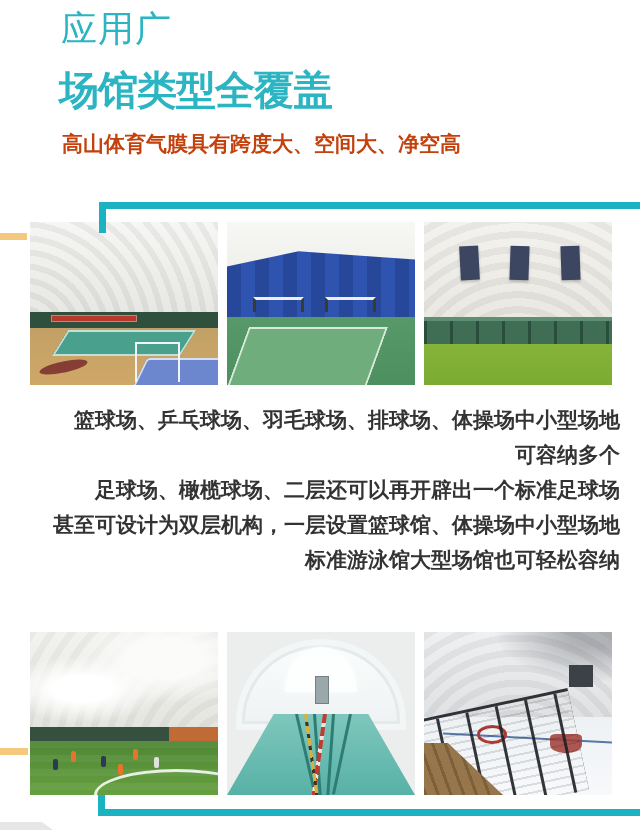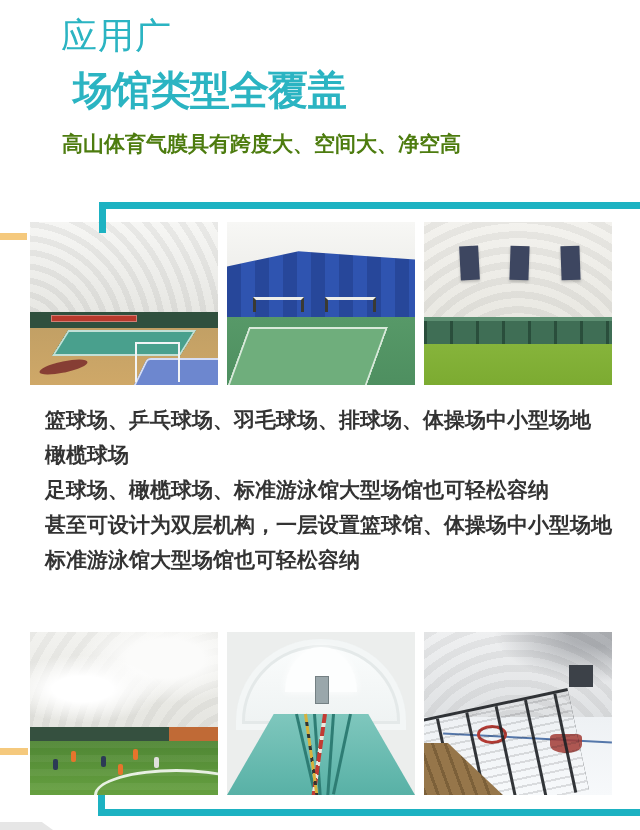--- a/index.html
+++ b/index.html
@@ -1,25 +1,25 @@
 <!DOCTYPE html>
 <html><head>
 <meta charset="utf-8">
 <style>
   html,body{margin:0;padding:0;background:#fff;}
   .page{position:relative;width:640px;height:830px;background:#ffffff;overflow:hidden;
         font-family:"Liberation Sans","DejaVu Sans",sans-serif;color:#333;}
 
   
-  .subtitle{position:absolute;left:61px;top:12px;font-size:36px;font-weight:500;
+  .subtitle{position:absolute;left:61px;top:5px;font-size:36px;font-weight:500;
             color:#2bb4c2;letter-spacing:1px;white-space:nowrap;}
   .title{position:absolute;left:59px;top:63px;font-size:40px;font-weight:900;
-         color:#2bb4c2;letter-spacing:-1px;white-space:nowrap;margin-left:14px;}
+         color:#2bb4c2;letter-spacing:-1px;white-space:nowrap;}
   .intro{position:absolute;left:62px;top:129px;font-size:21px;line-height:29px;
-         font-weight:600;color:#4d7c0f;}
+         font-weight:600;color:#c2410c;}
 
   
   .teal-bar{position:absolute;background:#1db2c2;z-index:5;}
   .bracket-top-h{left:99px;top:202px;width:541px;height:7px;}
   .bracket-top-v{left:99px;top:202px;width:7px;height:31px;}
   .bracket-bot-h{left:98px;top:809px;width:542px;height:7px;}
   .bracket-bot-v{left:98px;top:795px;width:7px;height:21px;}
   .yellow-dash{position:absolute;background:#f5c97d;z-index:5;}
   .dash-1{left:0;top:233px;width:27px;height:7px;}
   .dash-2{left:0;top:748px;width:28px;height:7px;}
@@ -117,21 +117,21 @@
   .p6-fence{left:-5%;bottom:-8%;width:88%;height:62%;transform:rotate(-12deg);opacity:.9;
     border-top:3px solid #1d2024;background:
     repeating-linear-gradient(90deg,#1d2024 0 3px,rgba(0,0,0,0) 3px 30px),
     repeating-linear-gradient(0deg,rgba(25,25,28,.14) 0 2px,rgba(0,0,0,0) 2px 8px);}
   .p6-walkway{left:0;bottom:0;width:42%;height:32%;clip-path:polygon(0 0,30% 0,100% 100%,0 100%);
     background:repeating-linear-gradient(70deg,#7c6039 0 3px,#96764a 3px 12px);}
 
   
   .body-text{position:absolute;left:45px;top:402px;width:575px;font-size:21px;line-height:35px;
     font-weight:600;color:#333;}
-  .body-text div{white-space:nowrap;}
+  .body-text div{white-space:nowrap;text-align:right;}
 </style>
 </head>
 <body>
 
 <div class="page">
 
   <div class="subtitle">应用广</div>
   <div class="title">场馆类型全覆盖</div>
   <div class="intro">
     <div>高山体育气膜具有跨度大、空间大、净空高</div>
@@ -168,22 +168,22 @@
       <div class="p3-banner p3-banner-a"></div>
       <div class="p3-banner p3-banner-b"></div>
       <div class="p3-banner p3-banner-c"></div>
       <div class="p3-deck"></div>
       <div class="p3-turf"></div>
     </div>
   </div>
 
   <div class="body-text">
     <div>篮球场、乒乓球场、羽毛球场、排球场、体操场中小型场地</div>
-    <div>橄榄球场</div>
-    <div>足球场、橄榄球场、标准游泳馆大型场馆也可轻松容纳</div>
+    <div>可容纳多个</div>
+    <div>足球场、橄榄球场、二层还可以再开辟出一个标准足球场</div>
     <div>甚至可设计为双层机构，一层设置篮球馆、体操场中小型场地</div>
     <div>标准游泳馆大型场馆也可轻松容纳</div>
   </div>
 
   <div class="row row2">
     <div class="photo">
       <div class="p4-dome"></div>
       <div class="p4-wall">
         <div class="p4-wall-orange"></div>
       </div>

